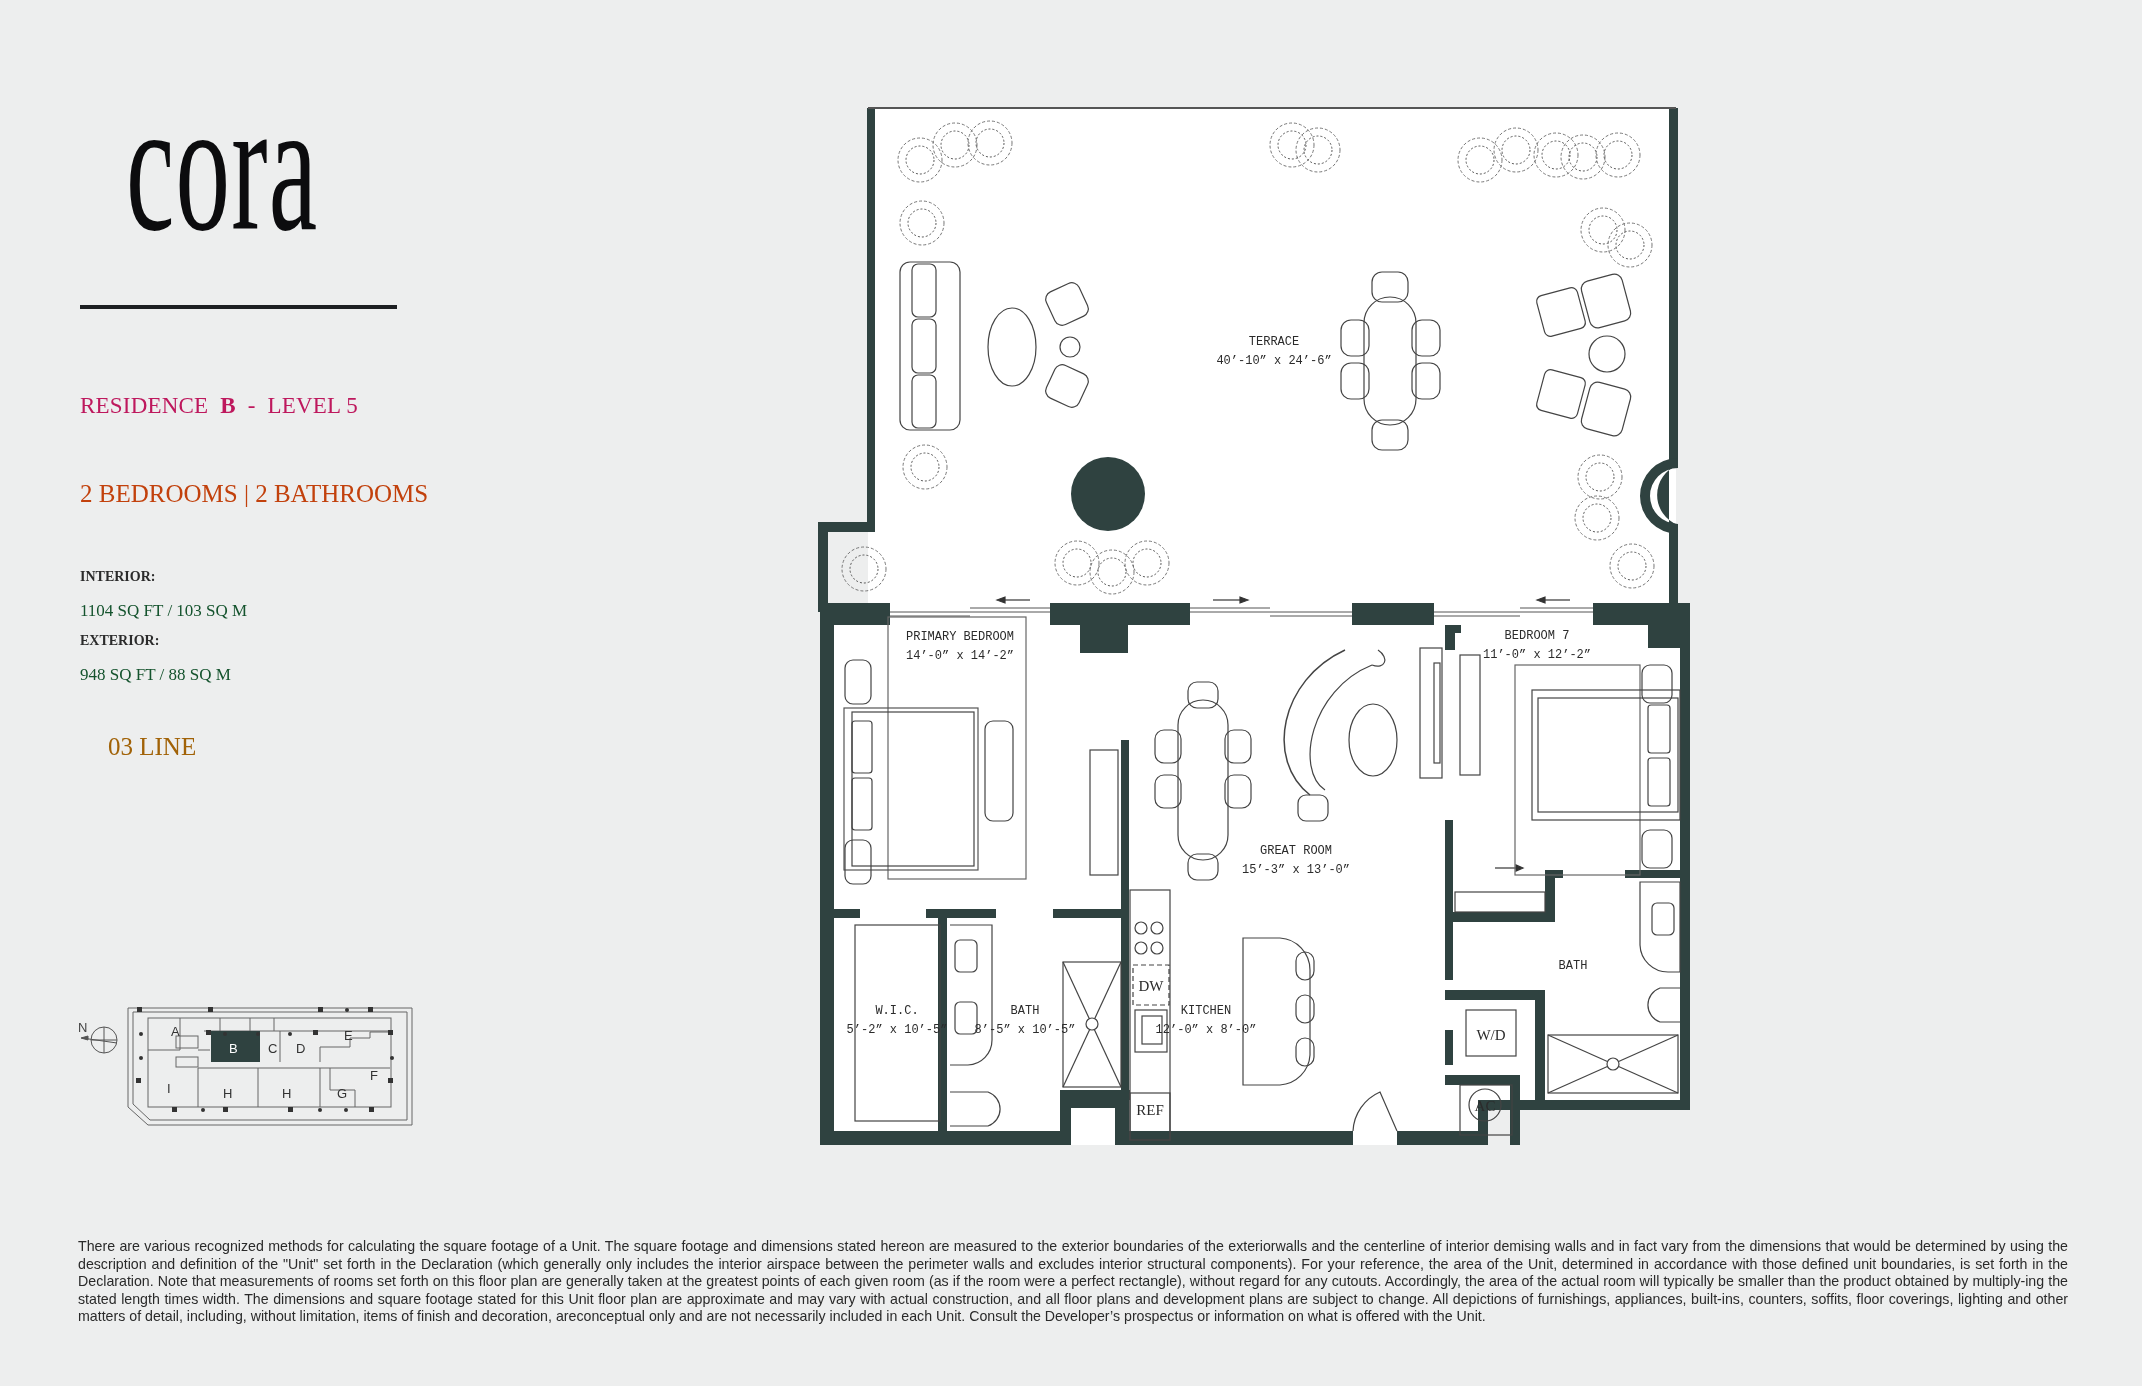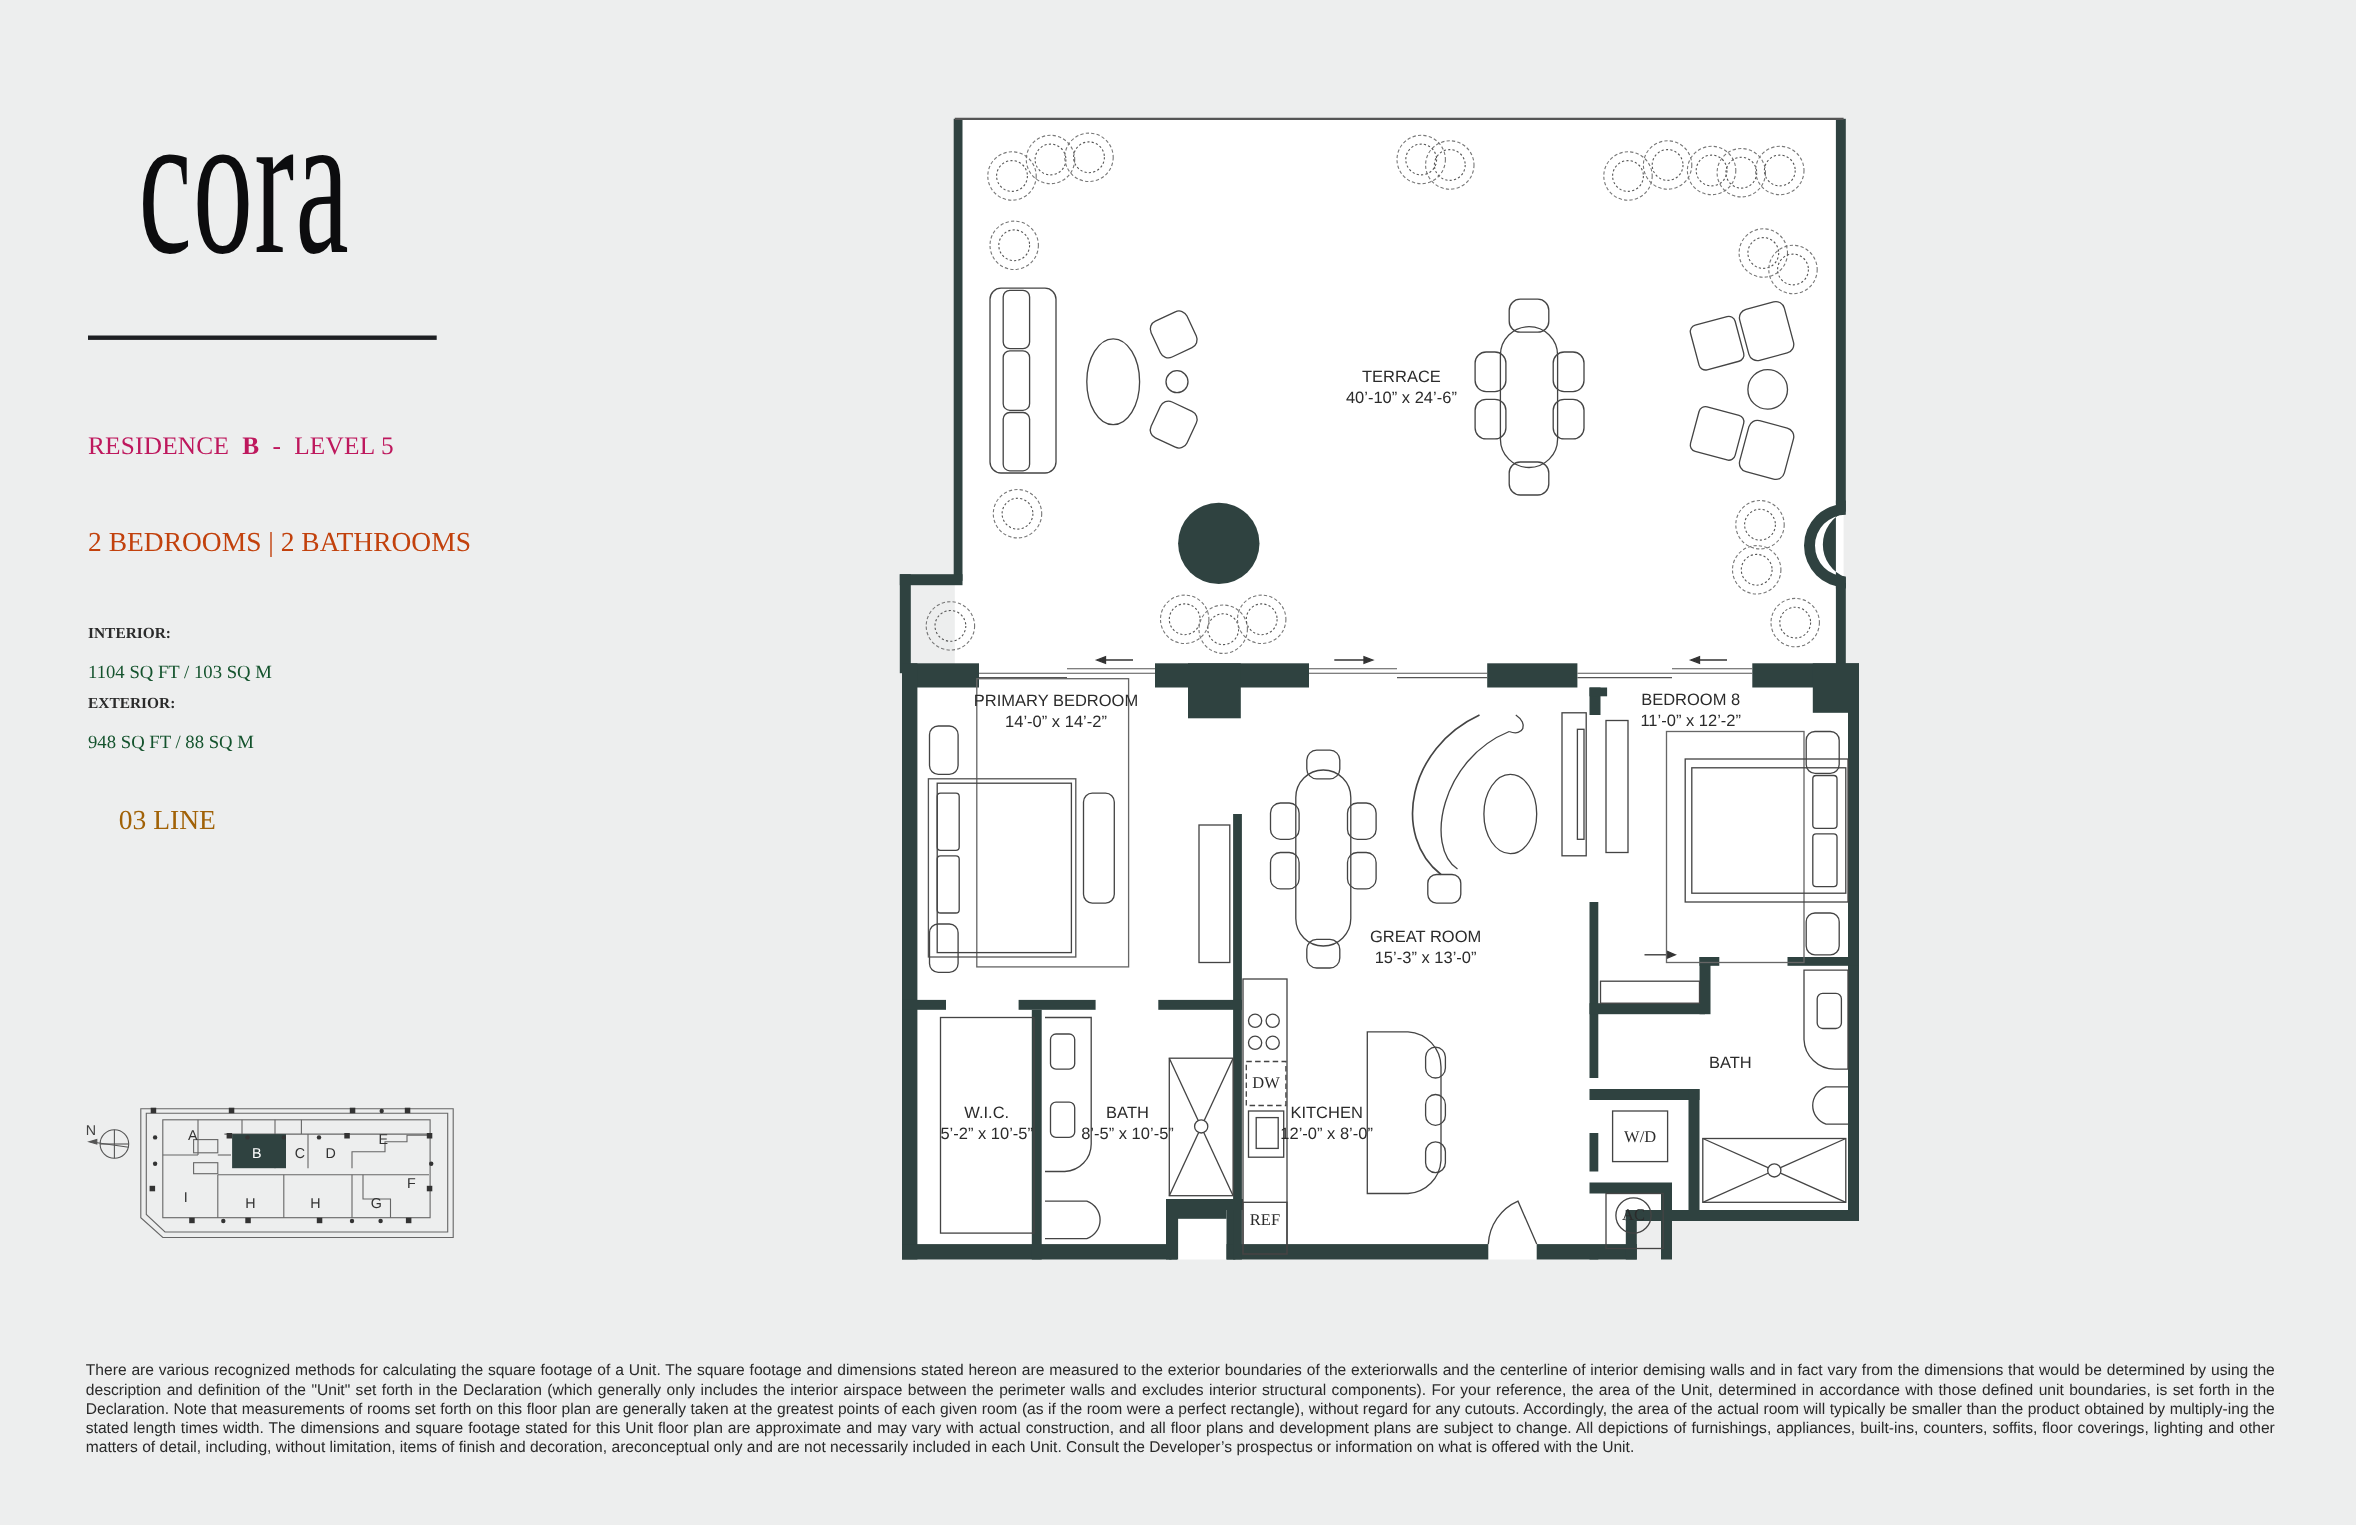--- a/index.html
+++ b/index.html
@@ -29,22 +29,22 @@
   .value-sm { font-size: 17px; color: #14532d; left: 80px; }
   .line-03 { left: 80px; top: 733px; font-size: 25px; color: #a16207; margin-left: 28px; }
   .disclaimer {
     left: 78px; top: 1238px; width: 1990px;
     font-family: "Liberation Sans", "DejaVu Sans", sans-serif;
     font-size: 14.2px; line-height: 17.6px; color: #2a2a2a;
     text-align: justify;
   }
   .room-label {
     position: absolute;
-    font-family: Liberation Sans, sans-serif;
-    font-size: 15px; line-height: 19px;
+    font-family: Liberation Mono, monospace;
+    font-size: 12px; line-height: 19px;
     color: #2b2b2b; text-align: center; white-space: nowrap;
     transform: translateX(-50%);
   }
   .appl-label {
     position: absolute;
     font-family: "Liberation Serif", "DejaVu Serif", serif;
     font-size: 15px; color: #2b2b2b; white-space: nowrap;
     transform: translate(-50%, -50%);
   }
   svg text { font-family: "Liberation Sans", "DejaVu Sans", sans-serif; }
@@ -372,21 +372,21 @@
 
 <div class="room-label" style="left:1274px; top:333px">
   <div>TERRACE</div>
     <div>40’-10” x 24’-6”</div>
 </div>
 <div class="room-label" style="left:960px; top:628px">
   <div>PRIMARY BEDROOM</div>
     <div>14’-0” x 14’-2”</div>
 </div>
 <div class="room-label" style="left:1537px; top:627px">
-  <div>BEDROOM 8</div>
+  <div>BEDROOM 7</div>
     <div>11’-0” x 12’-2”</div>
 </div>
 <div class="room-label" style="left:1296px; top:842px">
   <div>GREAT ROOM</div>
     <div>15’-3” x 13’-0”</div>
 </div>
 <div class="room-label" style="left:897px; top:1002px">
   <div>W.I.C.</div>
     <div>5’-2” x 10’-5”</div>
 </div>

